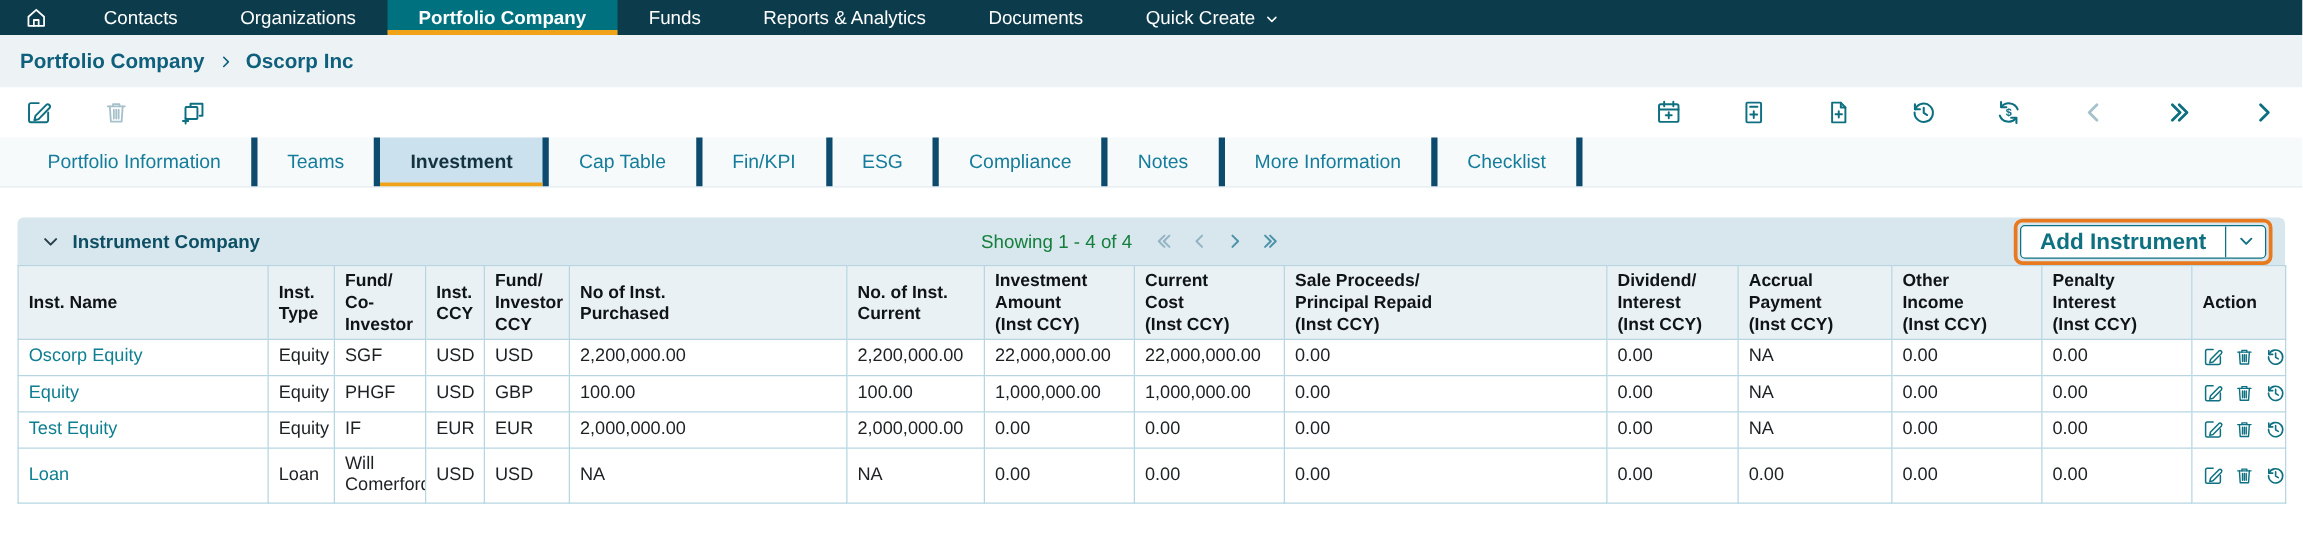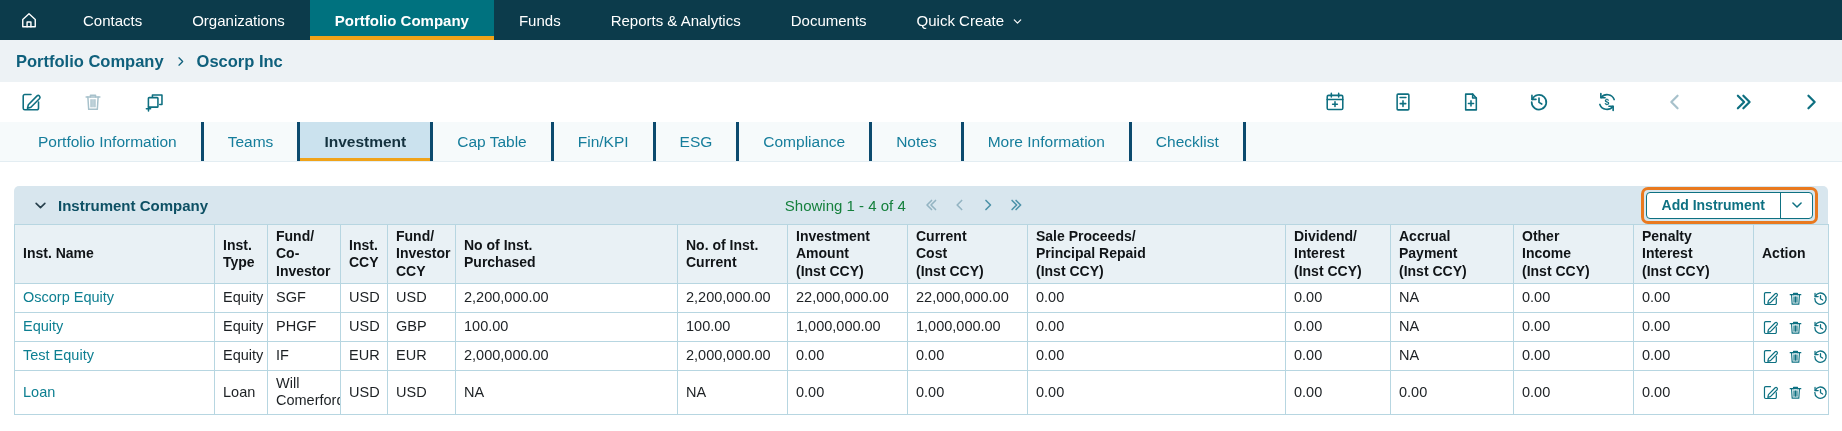--- a/index.html
+++ b/index.html
@@ -9,21 +9,21 @@
     --tab-active-bg:#cbe2ee; --bar-bg:#edf2f5;
   }
   *{box-sizing:border-box;}
   html,body{margin:0;padding:0;}
   body{width:1842px;height:431px;overflow:hidden;background:#fff;
        font-family:"Liberation Sans",sans-serif;color:#1d2124;}
   .icn{display:inline-block;line-height:0;}
   .icn svg{display:block;width:100%;height:100%;}
 
   
-  #topnav{display:flex;height:40px;background:var(--nav-bg);align-items:stretch;}
+  #topnav{display:flex;height:28px;background:var(--nav-bg);align-items:stretch;}
   .home-btn{width:58px;display:flex;align-items:center;justify-content:center;cursor:pointer;}
   .home-btn .icn{width:20px;height:20px;color:#fff;}
   #nav-items{display:flex;align-items:stretch;}
   .nav-item{position:relative;display:flex;align-items:center;gap:8px;padding:0 25px;
             color:#fff;font-size:15px;cursor:pointer;white-space:nowrap;}
   .nav-item.active{background:var(--nav-active-bg);font-weight:bold;}
   .nav-item.active::after{content:"";position:absolute;left:0;right:0;bottom:0;height:4px;
             background:var(--accent-orange);}
   .nav-chev{width:11px;height:11px;color:#fff;margin-top:2px;}
 
@@ -49,40 +49,40 @@
   .tools-left{display:flex;gap:40px;}
   .tools-right{margin-left:auto;display:flex;gap:46px;align-items:center;}
   .tool{width:22px;height:22px;color:#0e6f80;cursor:pointer;}
   .tool .icn{width:22px;height:22px;}
   .tool.muted{color:#a7c1cb;}
 
   
   #tabsbar{display:flex;align-items:stretch;height:40px;background:#f6fafb;
            border-bottom:1px solid #e3edf2;padding-left:14px;}
   .tab{position:relative;display:flex;align-items:center;padding:0 24px;font-size:15.5px;
-       color:#157d9b;border-right:3px solid #0c4a6e;cursor:pointer;white-space:nowrap;}
+       color:#157d9b;border-right:5px solid #0c4a6e;cursor:pointer;white-space:nowrap;}
   .tab.active{background:var(--tab-active-bg);color:#14323f;font-weight:bold;}
   .tab.active::after{content:"";position:absolute;left:0;right:0;bottom:0;height:3px;
        background:var(--accent-orange);}
 
   
   #content{padding:24px 14px 0;}
   .section-bar{position:relative;height:38px;background:var(--section-bg);
                border-radius:5px 5px 0 0;display:flex;align-items:center;padding:0 10px;}
   .collapse-btn{width:15px;height:15px;color:#27404c;margin:0 10px 0 9px;cursor:pointer;}
   .section-title{font-size:15px;font-weight:bold;color:#0d5064;}
   .pager-group{position:absolute;left:50%;transform:translateX(-57%);display:flex;
                align-items:center;gap:12px;}
   .showing{font-size:15px;color:#15803d;margin-right:6px;}
   .pg{width:16px;height:16px;cursor:pointer;color:#4c92a8;}
   .pg.muted{color:#93b4c2;}
   .add-wrap{margin-left:auto;border:3px solid var(--highlight-orange);border-radius:7px;
             padding:2px;display:flex;background:transparent;}
   .add-wrap .split-btn{height:27px;}
-  .add-wrap .sb-label{padding:0 15px;font-size:14px;}
+  .add-wrap .sb-label{padding:0 15px;font-size:18px;}
   .add-wrap .sb-chev{width:32px;}
 
   table{border-collapse:collapse;table-layout:fixed;width:1814px;background:#fff;}
   th{background:var(--header-bg);border:1px solid var(--border);padding:3px 8px;
      font-size:14px;line-height:1.24;font-weight:bold;color:#101417;text-align:left;
      vertical-align:middle;white-space:pre-line;}
   td{border:1px solid var(--border);padding:4px 8px;font-size:14.5px;line-height:1.2;
      color:#1d2124;vertical-align:middle;height:29px;overflow:hidden;}
   td.link-cell span{color:var(--link);cursor:pointer;}
   td.action-cell{text-align:center;}

